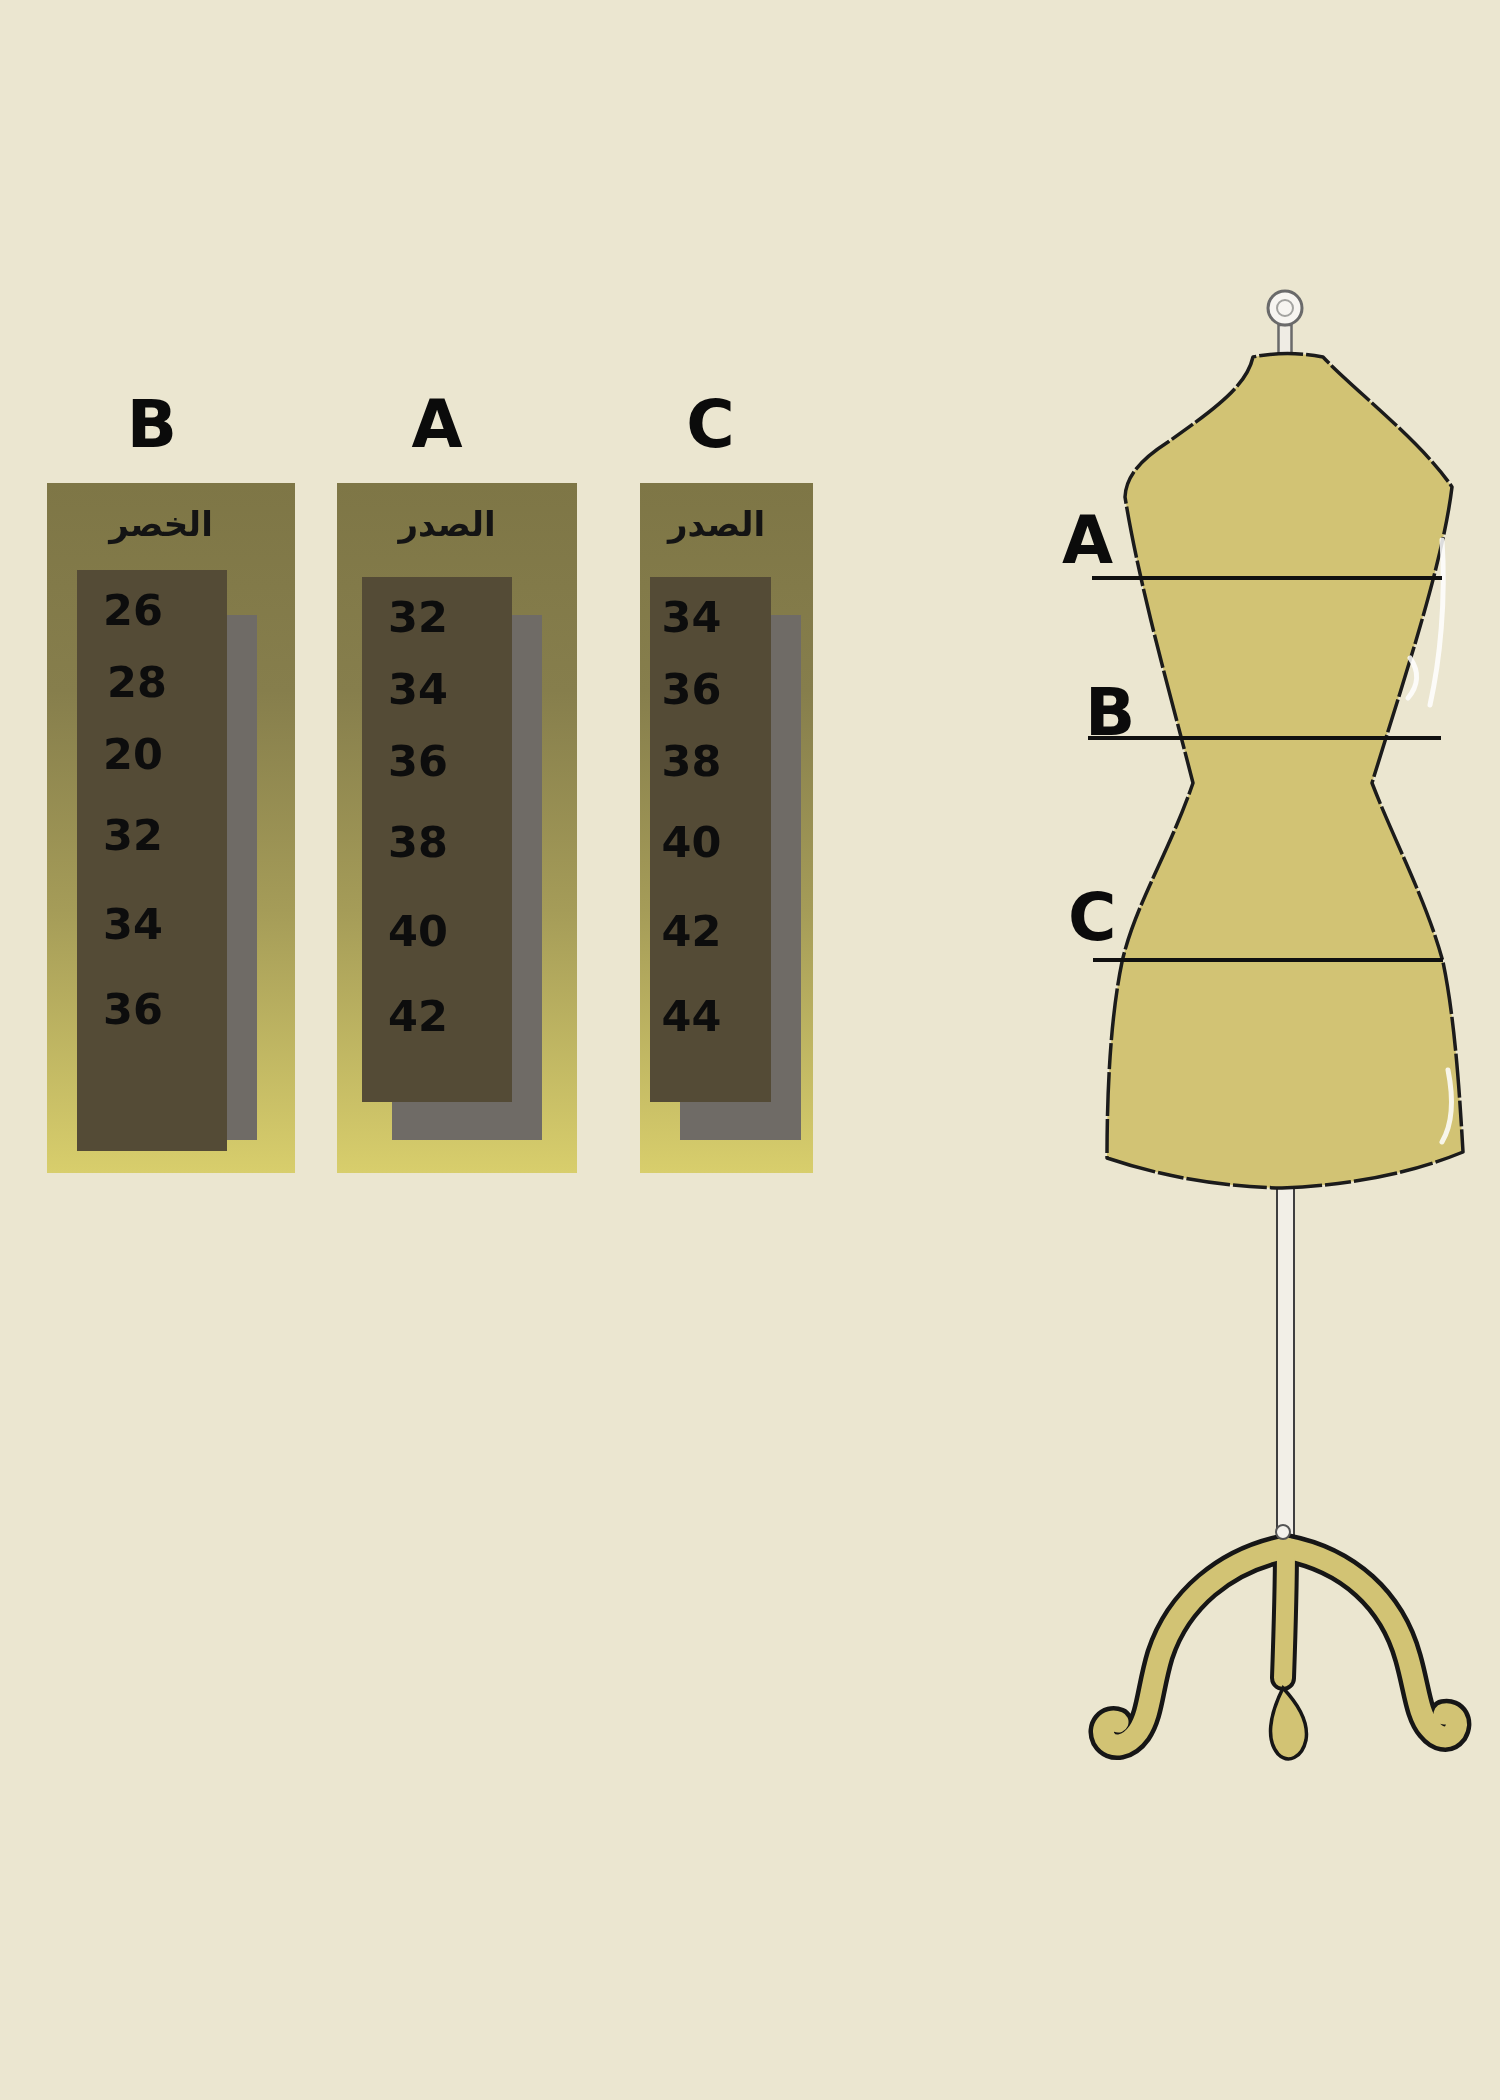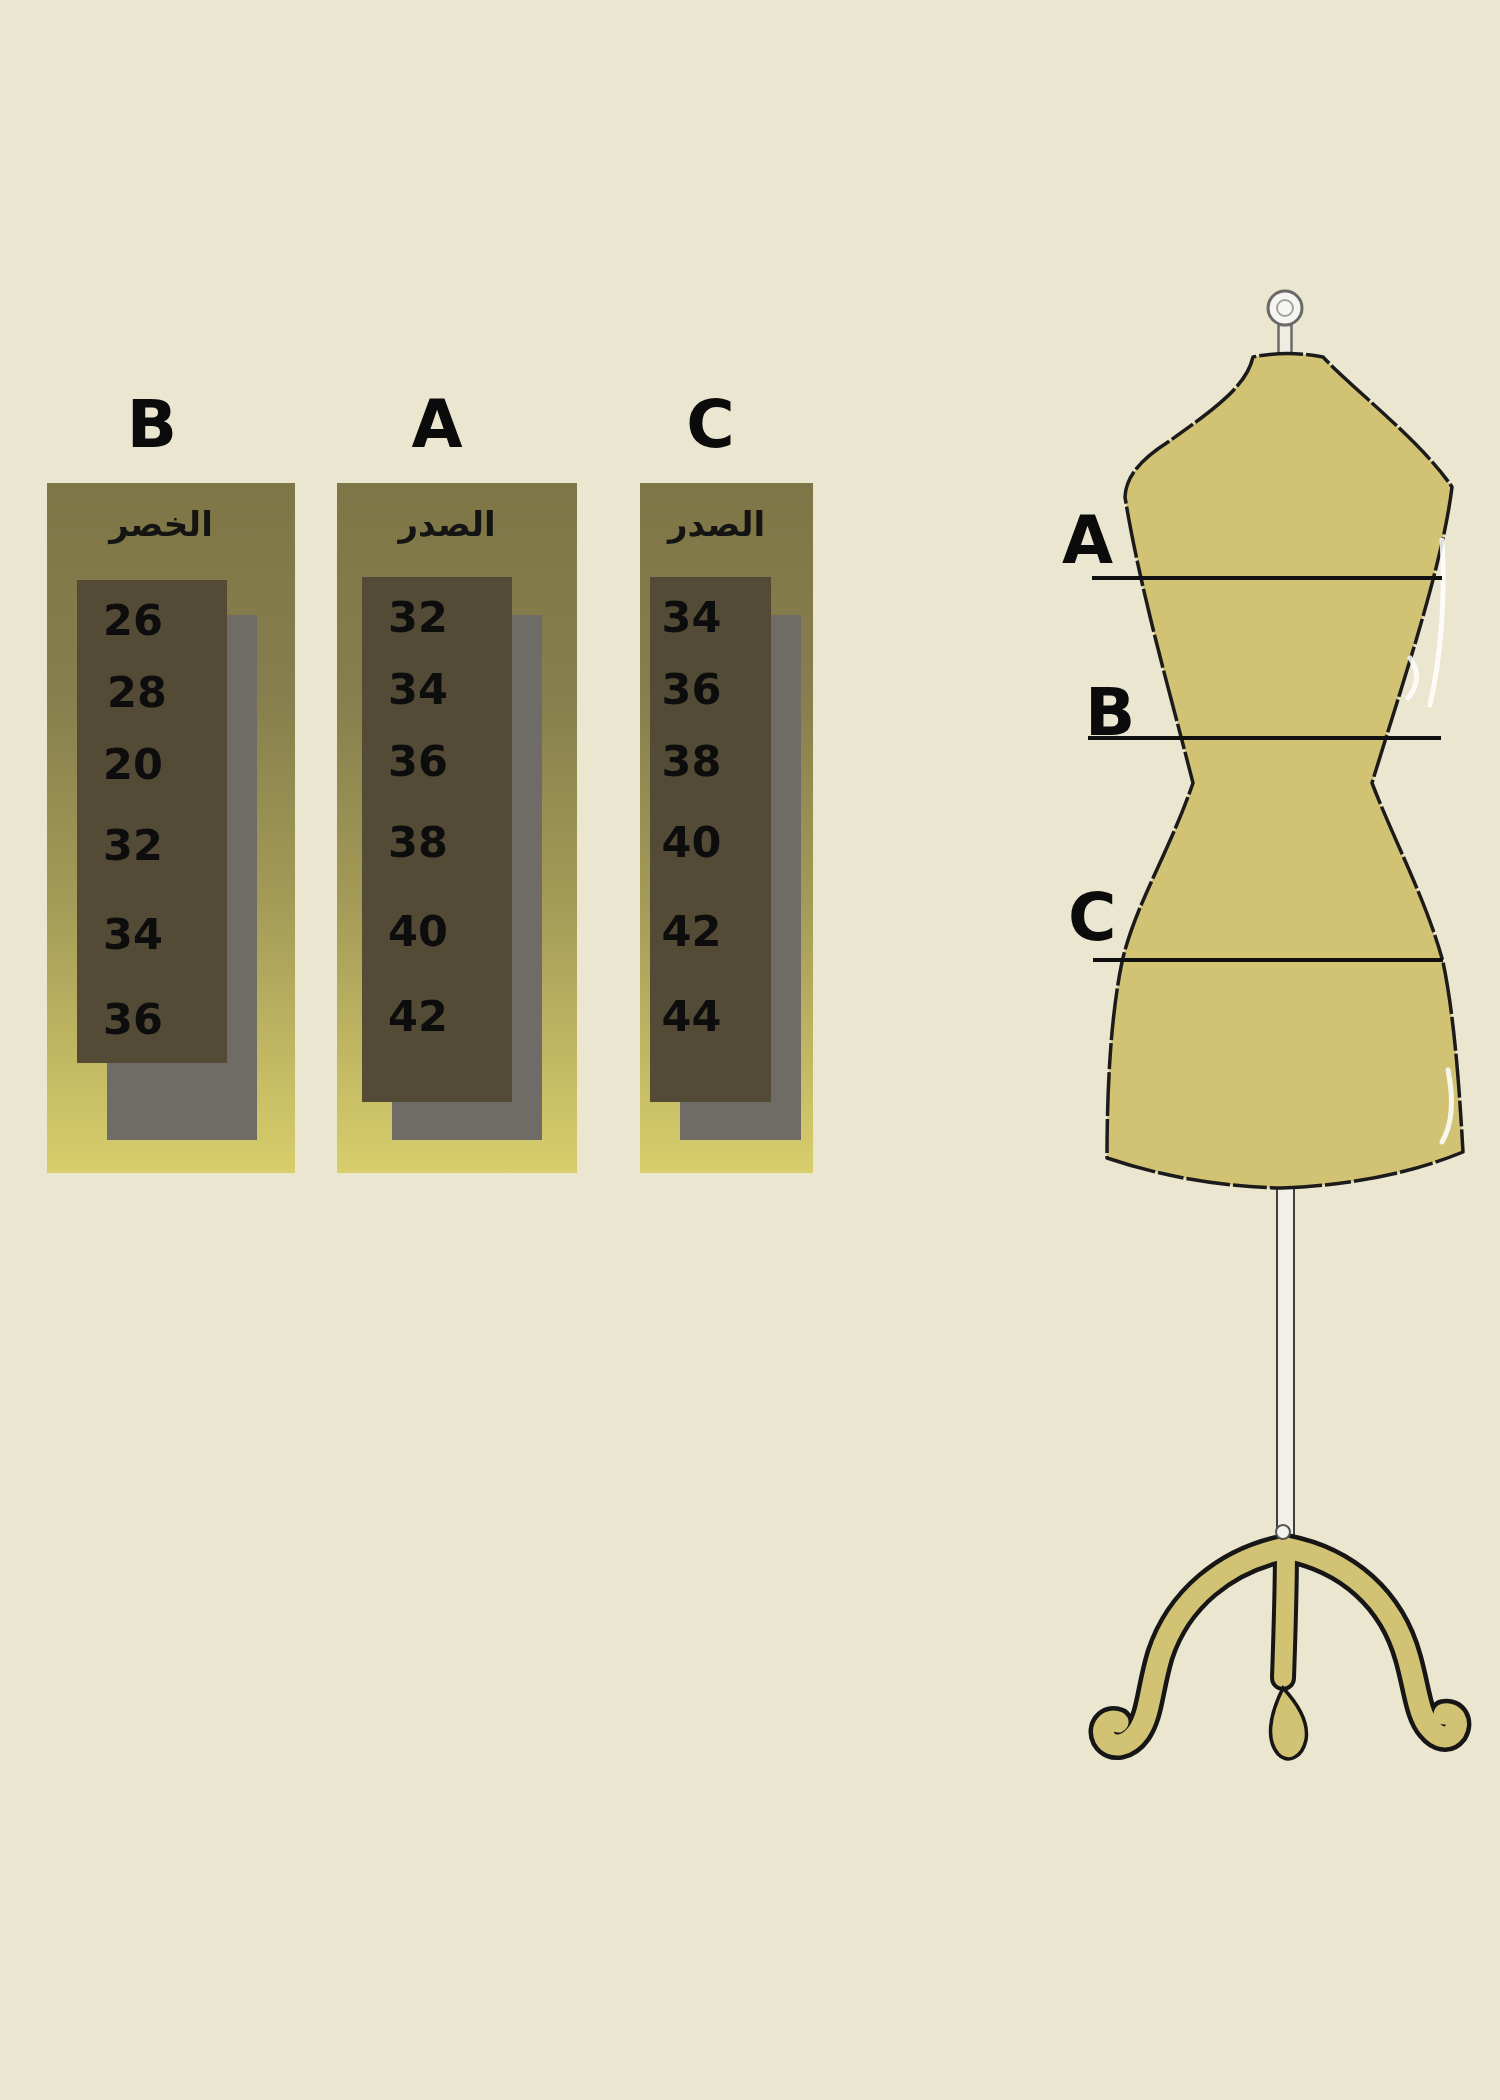--- a/index.html
+++ b/index.html
@@ -59,21 +59,21 @@
 
 
 
   <div class="col-letter" style="left:77px;width:150px;">B</div>
   <div class="col-letter" style="left:362px;width:150px;">A</div>
   <div class="col-letter" style="left:650px;width:121px;">C</div>
 
   <div class="panel" style="left:47px;width:248px;">
     <div class="hdr">الخصر</div>
     <div class="shadow-rect" style="left:60px;top:132px;width:150px;height:525px;"></div>
-    <div class="dark-rect" style="left:30px;top:97px;width:150px;height:483px;">
+    <div class="dark-rect" style="left:30px;top:87px;width:150px;height:581px;">
         <div class="row" style="top: 17px;">26</div>
         <div class="row" style="top: 89px; padding-left: 8px;">28</div>
         <div class="row" style="top: 161px;">20</div>
         <div class="row" style="top: 242px;">32</div>
         <div class="row" style="top: 331px;">34</div>
         <div class="row" style="top: 416px;">36</div>
       </div>
   </div>
 
   <div class="panel" style="left:337px;width:240px;">

